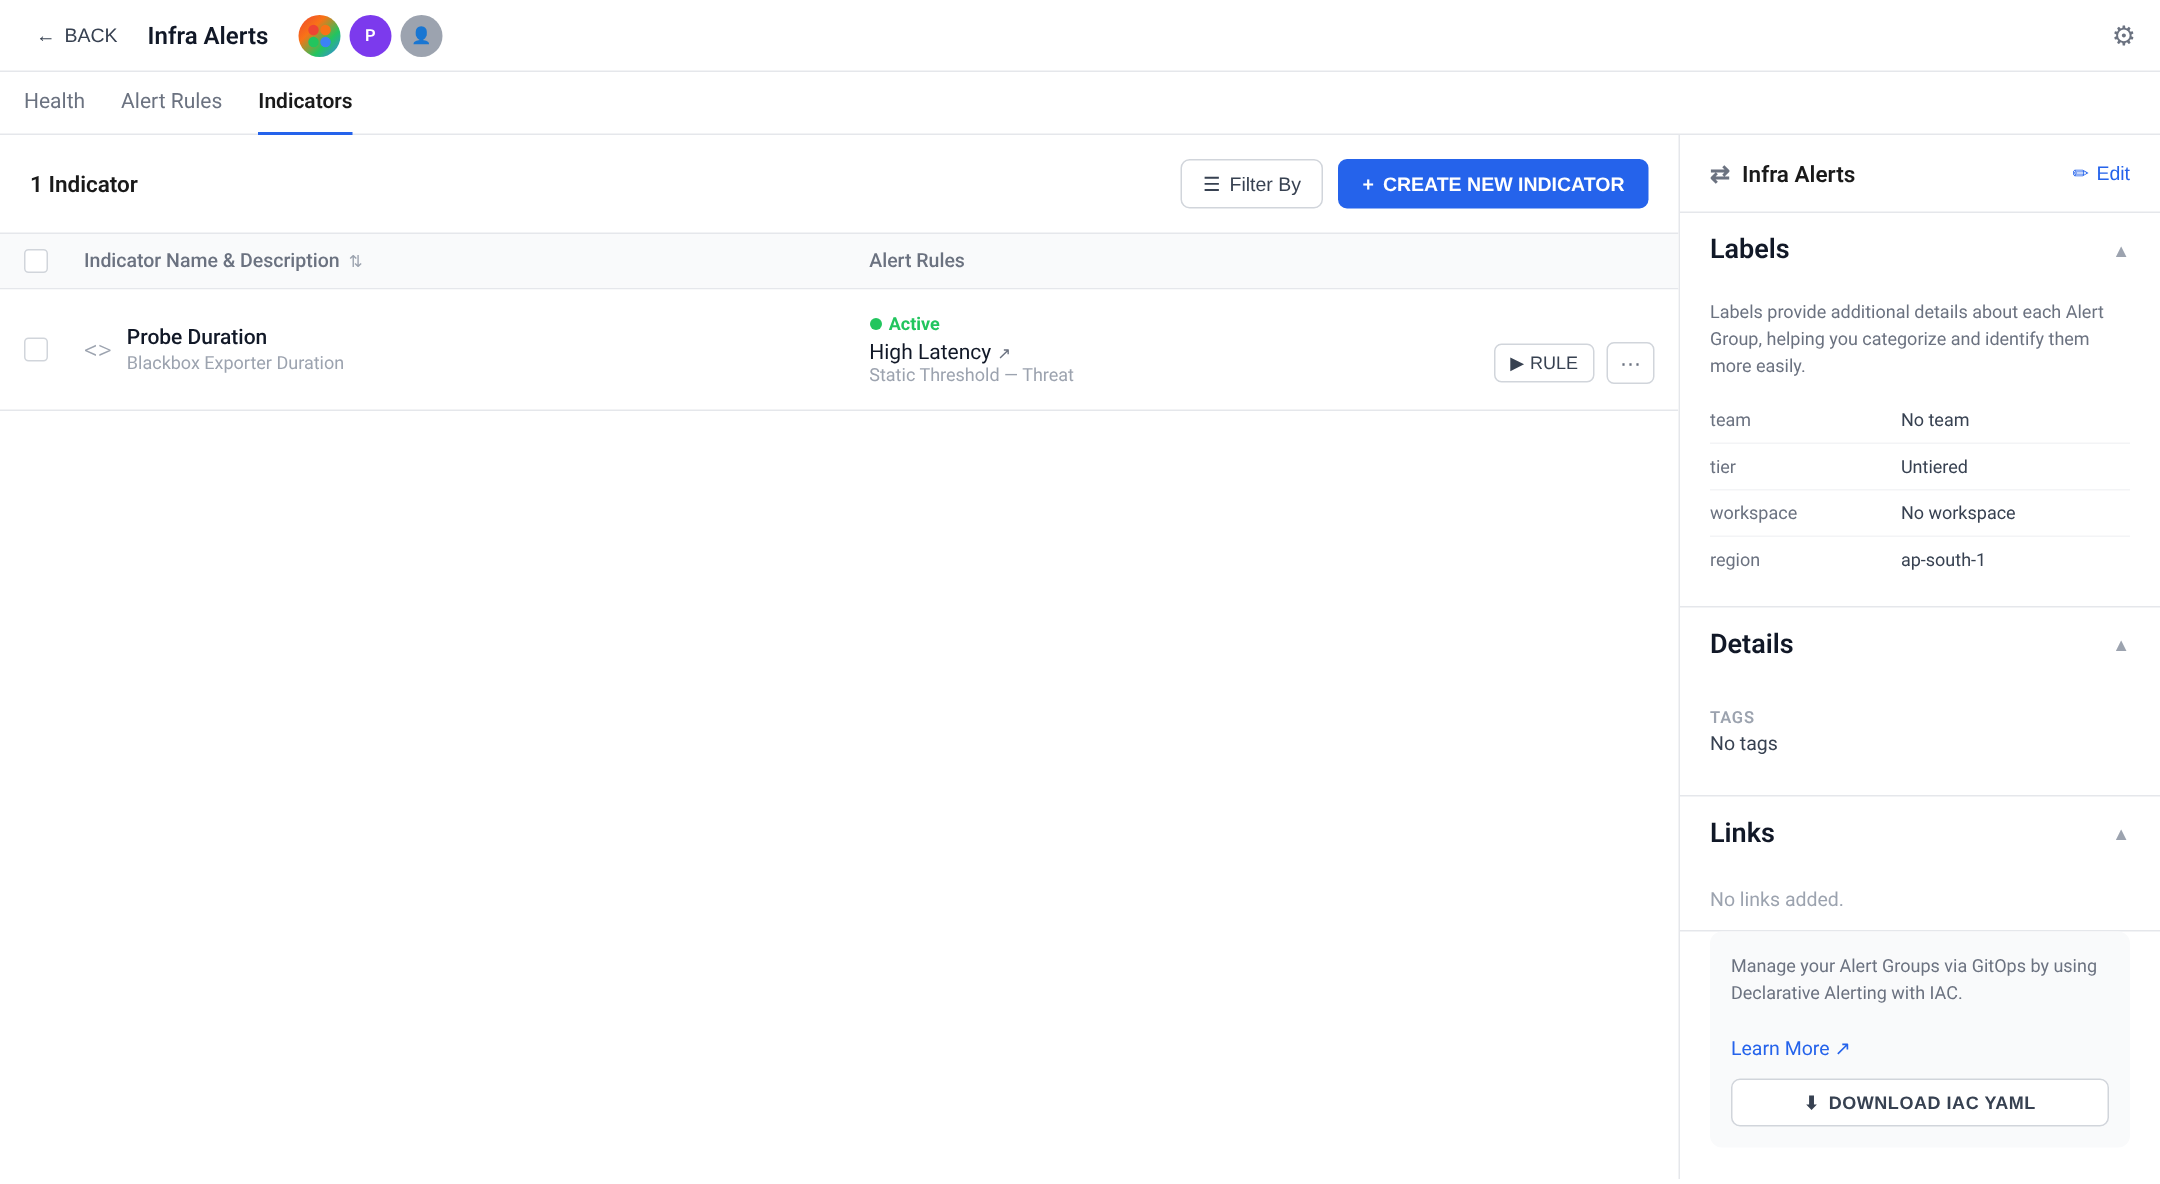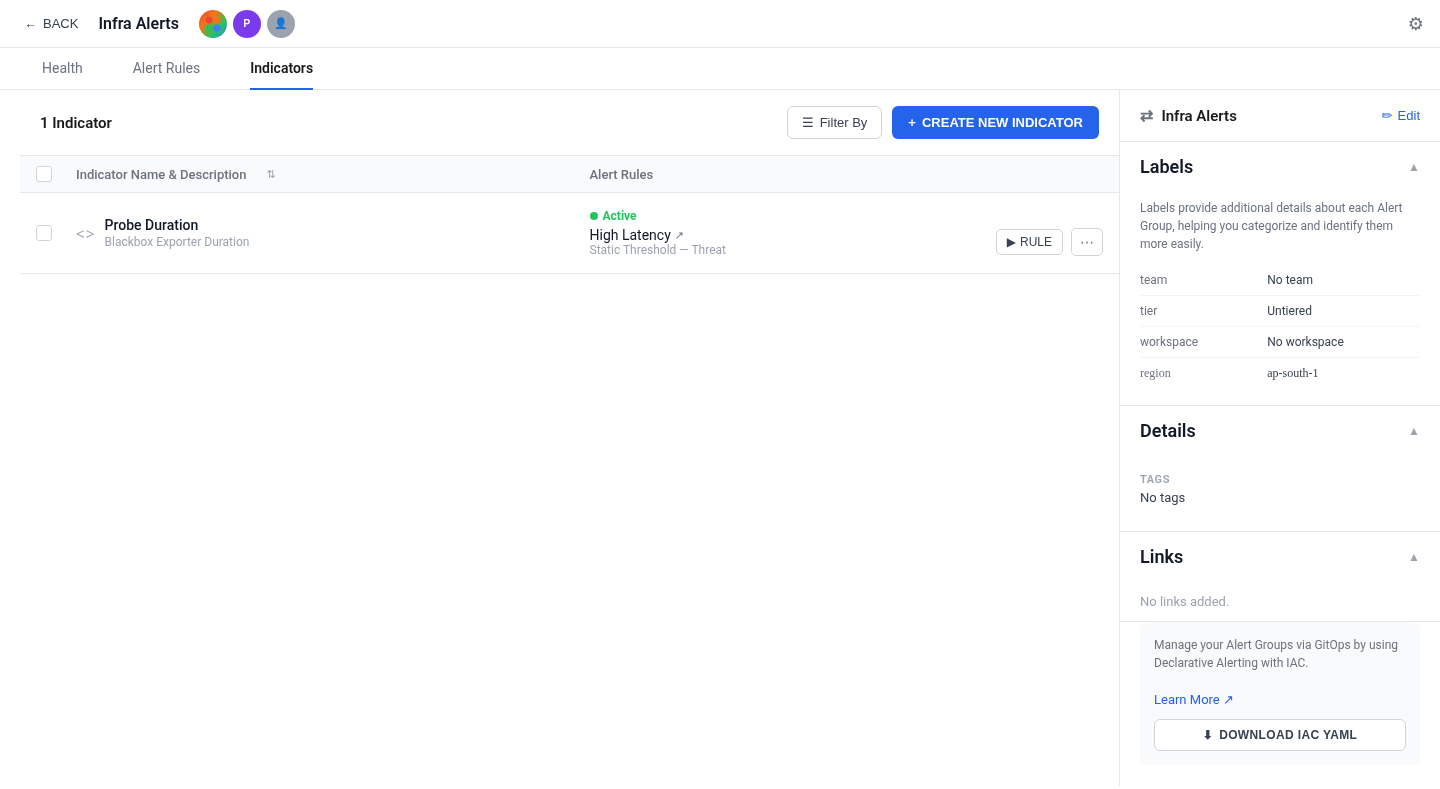--- a/index.html
+++ b/index.html
@@ -28,29 +28,29 @@
       margin-left: auto; cursor: pointer; color: #6b7280; font-size: 18px;
     }
 
     
     .tabs {
       display: flex; align-items: center; border-bottom: 1px solid #e5e7eb;
       padding: 0 16px; gap: 24px;
     }
     .tab {
       padding: 12px 0; font-size: 14px; color: #6b7280; cursor: pointer;
-      border-bottom: 2px solid transparent; margin-bottom: -1px; margin-left: 26px;
+      border-bottom: 2px solid transparent; margin-bottom: -1px;
     }
     .tab.active { color: #1a1a1a; font-weight: 600; border-bottom-color: #2563eb; }
 
     
     .main-layout { display: flex; height: calc(789px - 48px - 45px); }
 
     
-    .left-panel { flex: 1; overflow-y: auto; border-right: 1px solid #e5e7eb; padding-left: 20px; }
+    .left-panel { flex: 1; overflow-y: auto; border-right: 1px solid #e5e7eb; }
 
     
     .toolbar {
       display: flex; align-items: center; justify-content: space-between;
       padding: 16px 20px; border-bottom: 1px solid #e5e7eb;
     }
     .indicator-count { font-size: 15px; font-weight: 600; }
     .toolbar-actions { display: flex; gap: 10px; }
     .filter-btn {
       display: flex; align-items: center; gap: 6px; padding: 8px 14px;
@@ -64,21 +64,21 @@
     }
 
     
     .table-header {
       display: grid; grid-template-columns: 40px 1fr 1fr;
       padding: 10px 16px; background: #f9fafb;
       border-bottom: 1px solid #e5e7eb;
     }
     .table-header-cell {
       font-size: 13px; color: #6b7280; font-weight: 500;
-      display: flex; align-items: center; gap: 20px;
+      display: flex; align-items: center; gap: 6px;
     }
     .sort-icon { color: #9ca3af; font-size: 11px; }
 
     .table-row {
       display: grid; grid-template-columns: 40px 1fr 1fr;
       padding: 16px 16px; border-bottom: 1px solid #e5e7eb;
       align-items: center; background: #fff;
     }
     .checkbox {
       width: 16px; height: 16px; border: 1px solid #d1d5db;
@@ -131,21 +131,21 @@
     }
     .section-title { font-size: 18px; font-weight: 600; color: #111827; }
     .chevron { color: #9ca3af; font-size: 12px; }
     .section-content { padding: 8px 20px 16px; }
     .section-desc { font-size: 12px; color: #6b7280; line-height: 1.5; margin-bottom: 12px; }
 
     .label-row {
       display: grid; grid-template-columns: 1fr 1.2fr;
       padding: 8px 0; border-bottom: 1px solid #f3f4f6;
     }
-    .label-row:last-child { border-bottom: none; font-family: Liberation Serif, serif; }
+    .label-row:last-child { border-bottom: none; }
     .label-key { font-size: 12px; color: #6b7280; }
     .label-val { font-size: 12px; color: #374151; }
 
     .detail-row {
       display: flex; flex-direction: column; padding: 10px 0;
       border-bottom: 1px solid #f3f4f6;
     }
     .detail-row:last-child { border-bottom: none; }
     .detail-key { font-size: 11px; color: #9ca3af; font-weight: 600; text-transform: uppercase; letter-spacing: 0.05em; margin-bottom: 4px; }
     .detail-val { font-size: 13px; color: #374151; }

